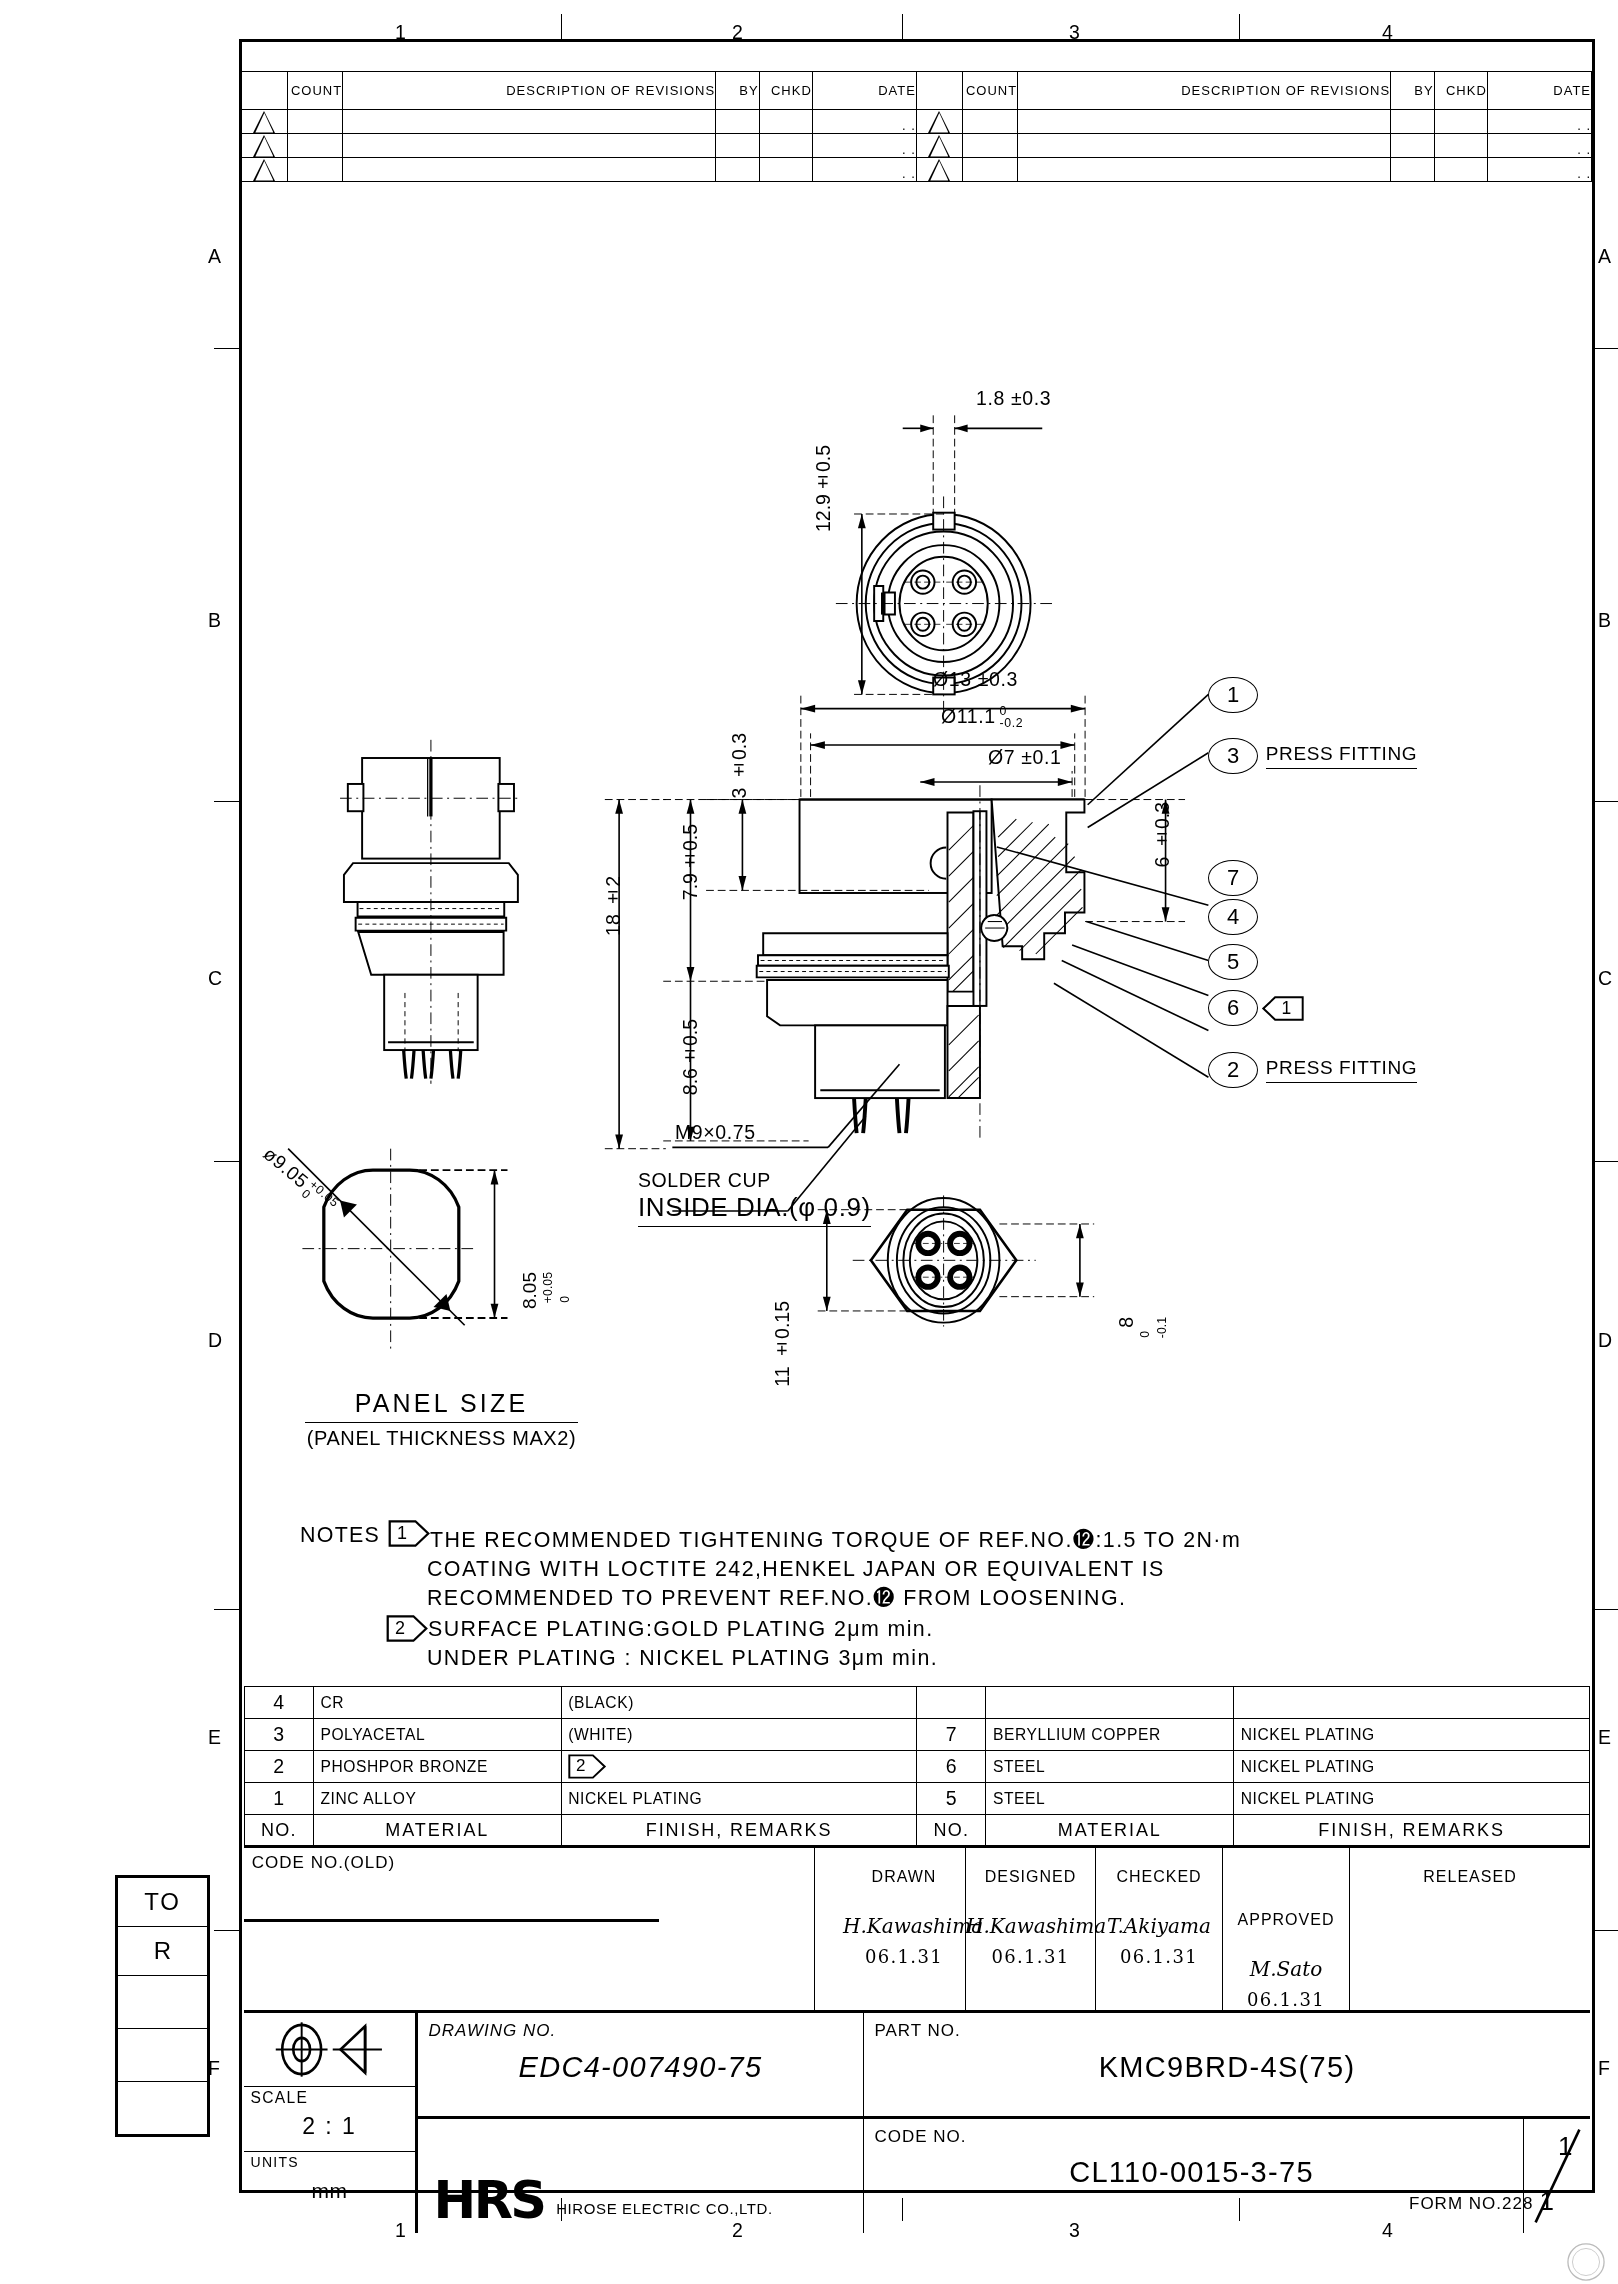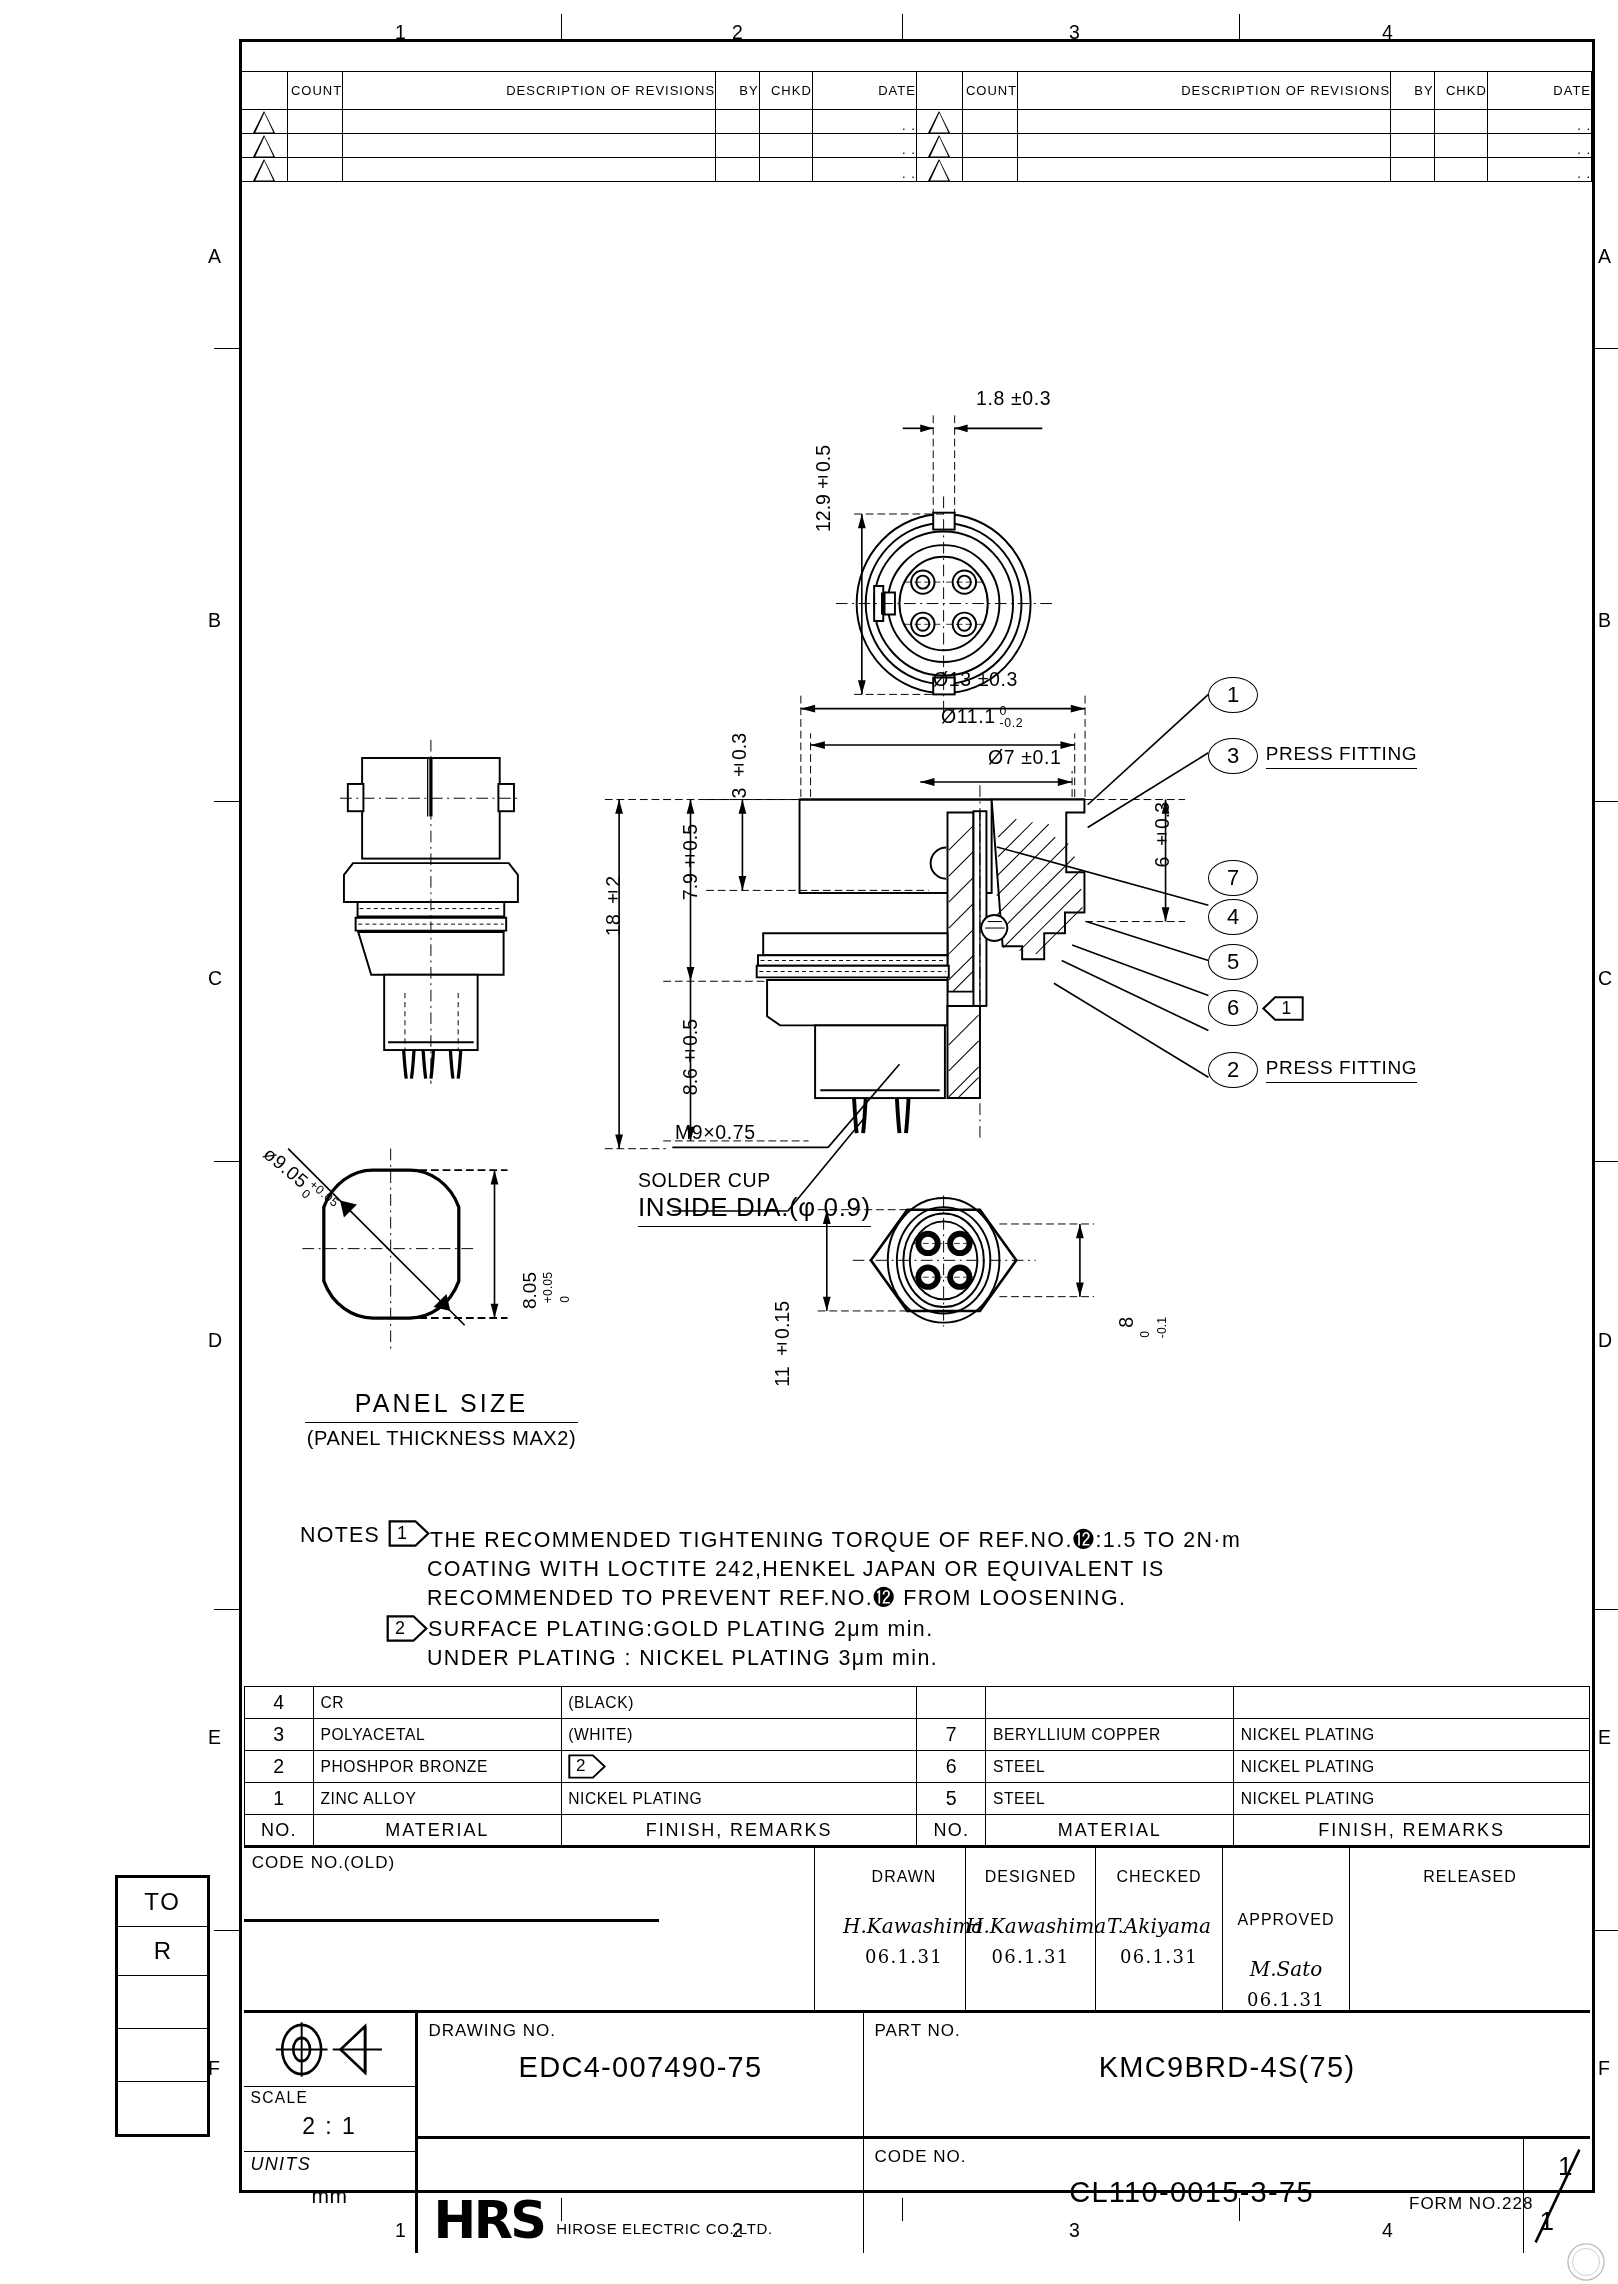--- a/index.html
+++ b/index.html
@@ -670,28 +670,28 @@
           <path d="M150 6 L112 42 L150 78 Z" fill="none" stroke="#000" stroke-width="4"></path>
           <line x1="150" y1="6" x2="150" y2="78" stroke="#000" stroke-width="4"></line>
           <line x1="100" y1="42" x2="176" y2="42" stroke="#000" stroke-width="3"></line>
         </svg>
       </div>
       <div style="height:64px;border-bottom:1.3px solid #000;">
         <div class="txt" style="font-size:15.6px;letter-spacing:1.3px;padding:2.6px 0 0 6.5px;">SCALE</div>
         <div class="ctr txt" style="font-size:23px;letter-spacing:1.9px;padding-top:5.2px;">2 : 1</div>
       </div>
       <div style="height:65px;">
-        <div class="txt" style="font-size:18px;letter-spacing:1.3px;padding:2.6px 0 0 6.5px;font-style:italic;">UNITS</div>
+        <div class="txt" style="font-size:14px;letter-spacing:1.3px;padding:2.6px 0 0 6.5px;">UNITS</div>
         <div class="ctr txt" style="font-size:21px;padding-top:9px;">mm</div>
       </div>
     </div>
 
     <div style="flex:1;">
       <div style="display:flex;border-bottom:3.2px solid #000;">
-        <div style="width:446px;border-right:1.3px solid #000;box-sizing:border-box;height:123px;">
+        <div style="width:446px;border-right:1.3px solid #000;box-sizing:border-box;height:103px;font-style:italic;">
           <div class="txt" style="font-size:17px;letter-spacing:1px;padding:7.8px 0 0 10.4px;">DRAWING NO.</div>
           <div class="ctr txt" style="font-size:29px;letter-spacing:1.3px;padding-top:10.4px;">EDC4-007490-75</div>
         </div>
         <div style="flex:1;height:103px;">
           <div class="txt" style="font-size:17px;letter-spacing:1px;padding:7.8px 0 0 10.4px;">PART NO.</div>
           <div class="ctr txt" style="font-size:29px;letter-spacing:1.3px;padding-top:10.4px;">KMC9BRD-4S(75)</div>
         </div>
       </div>
       <div style="display:flex;height:114px;">
         <div style="width:446px;border-right:1.3px solid #000;box-sizing:border-box;display:flex;align-items:flex-end;padding:0 0 9px 15.6px;">

